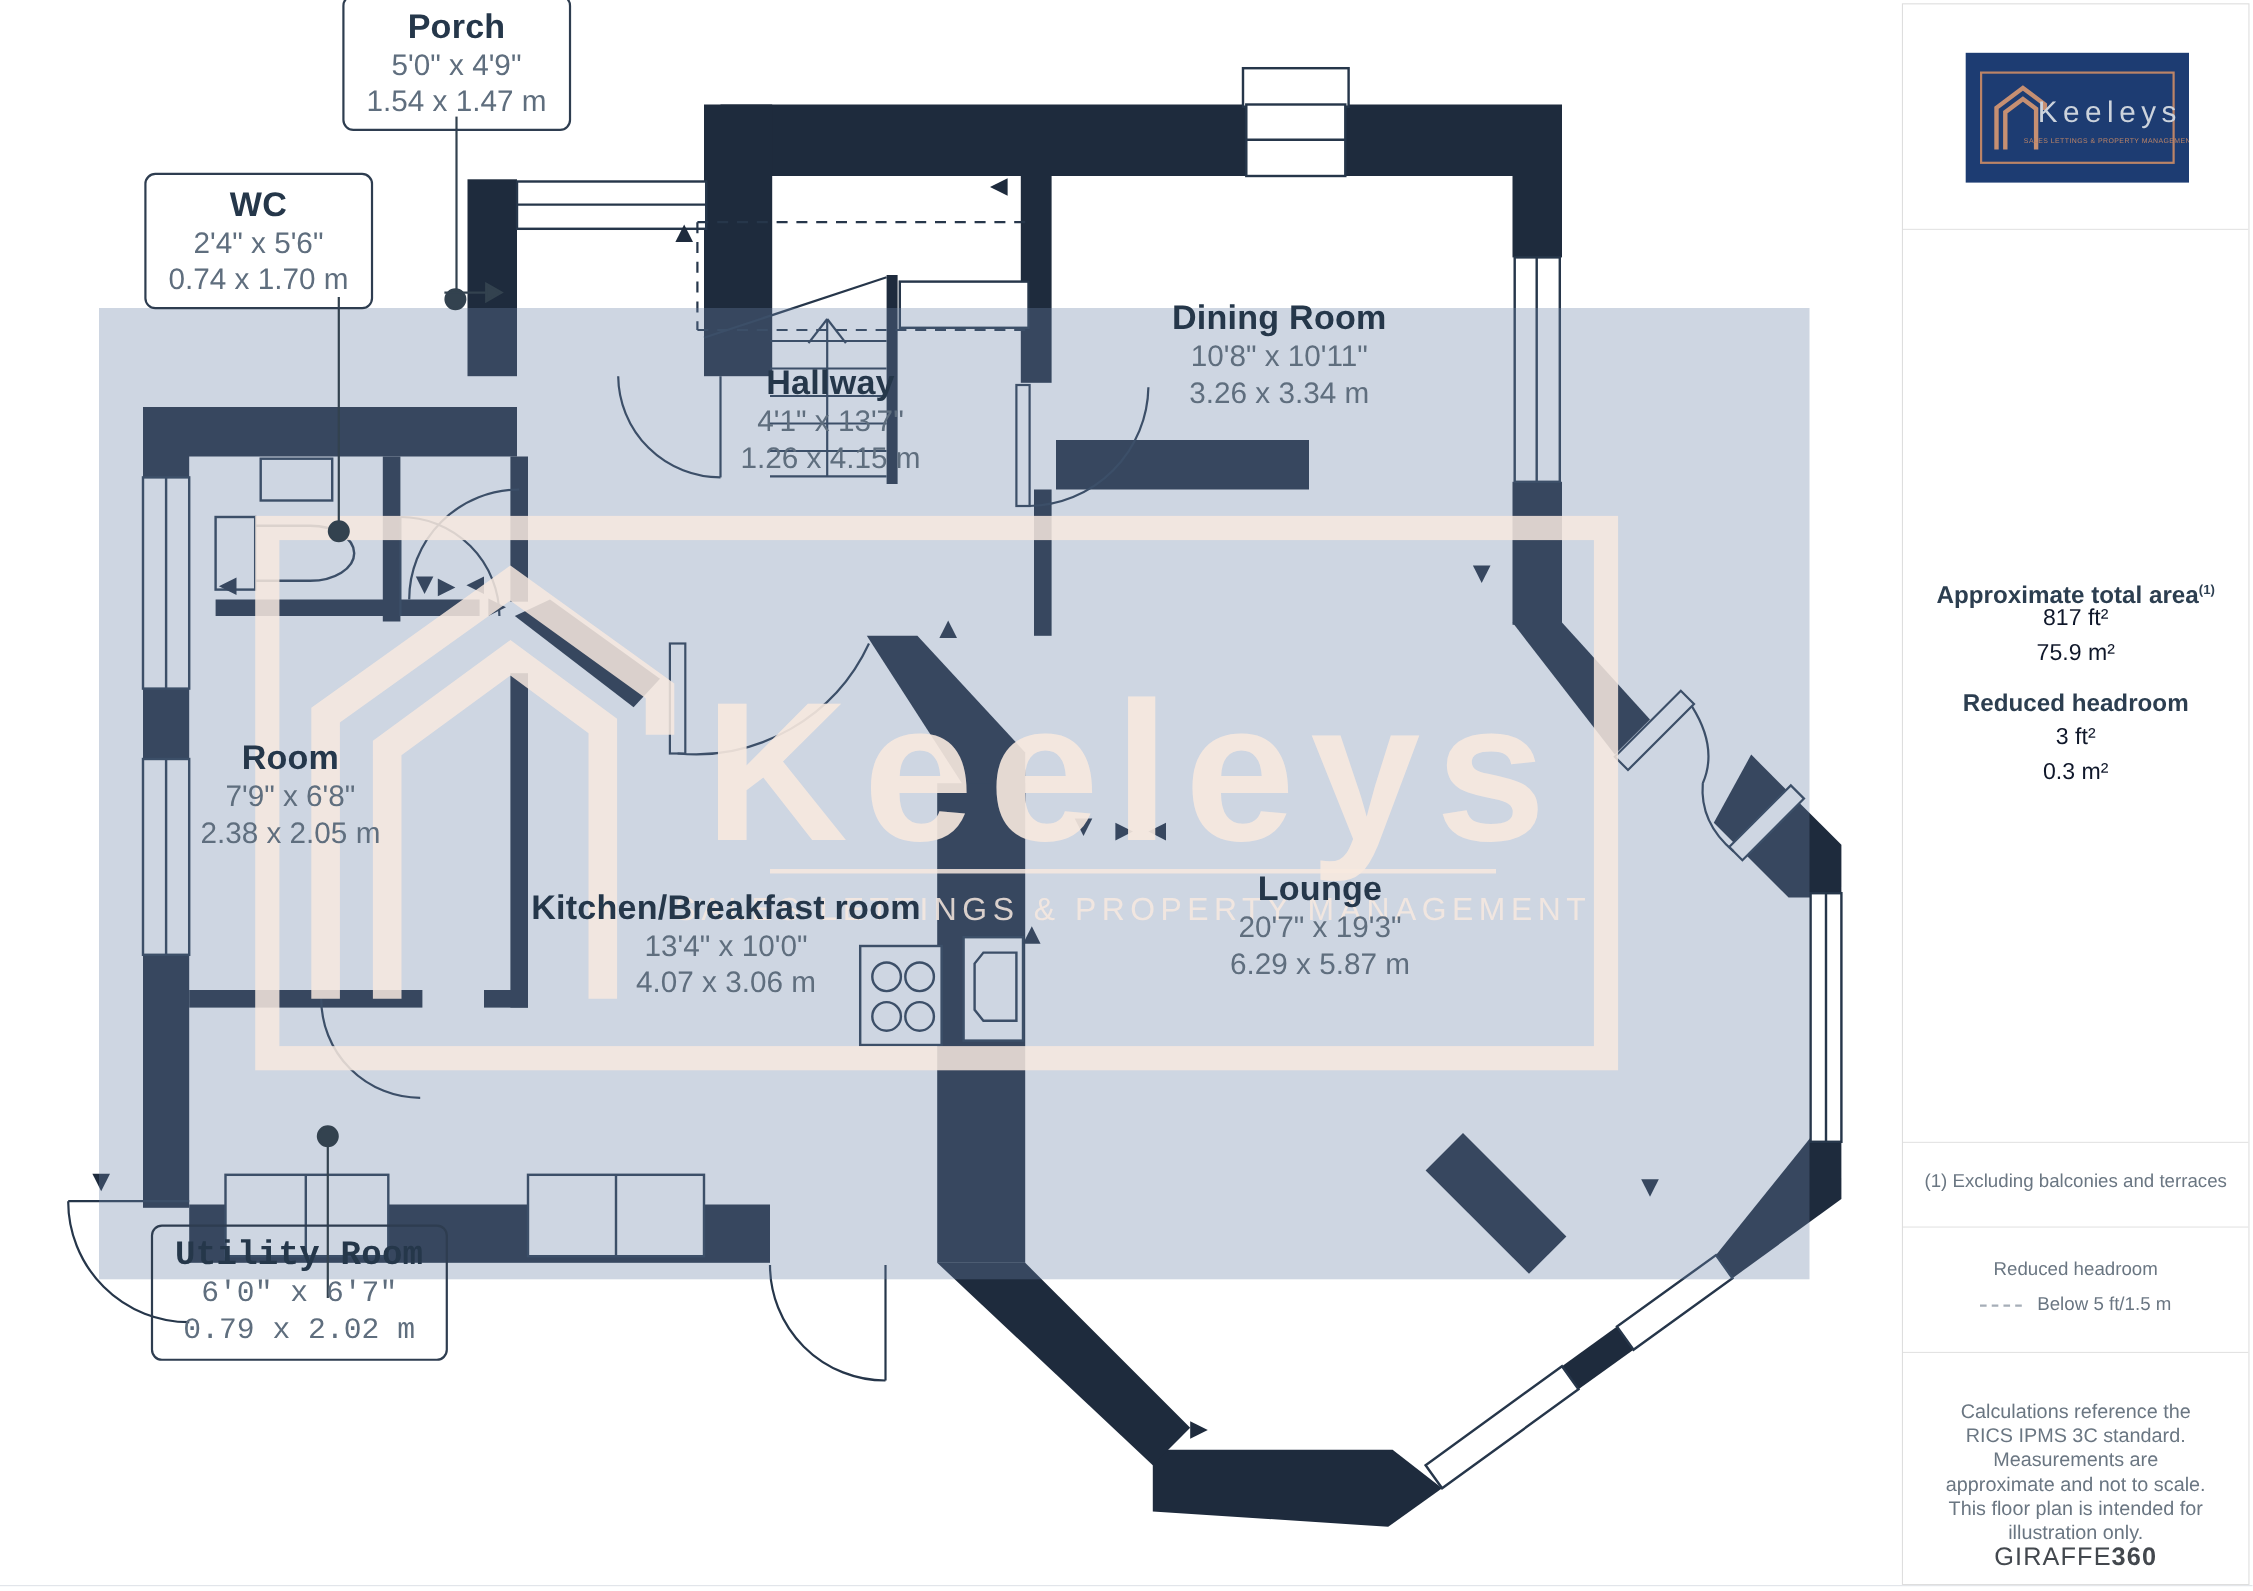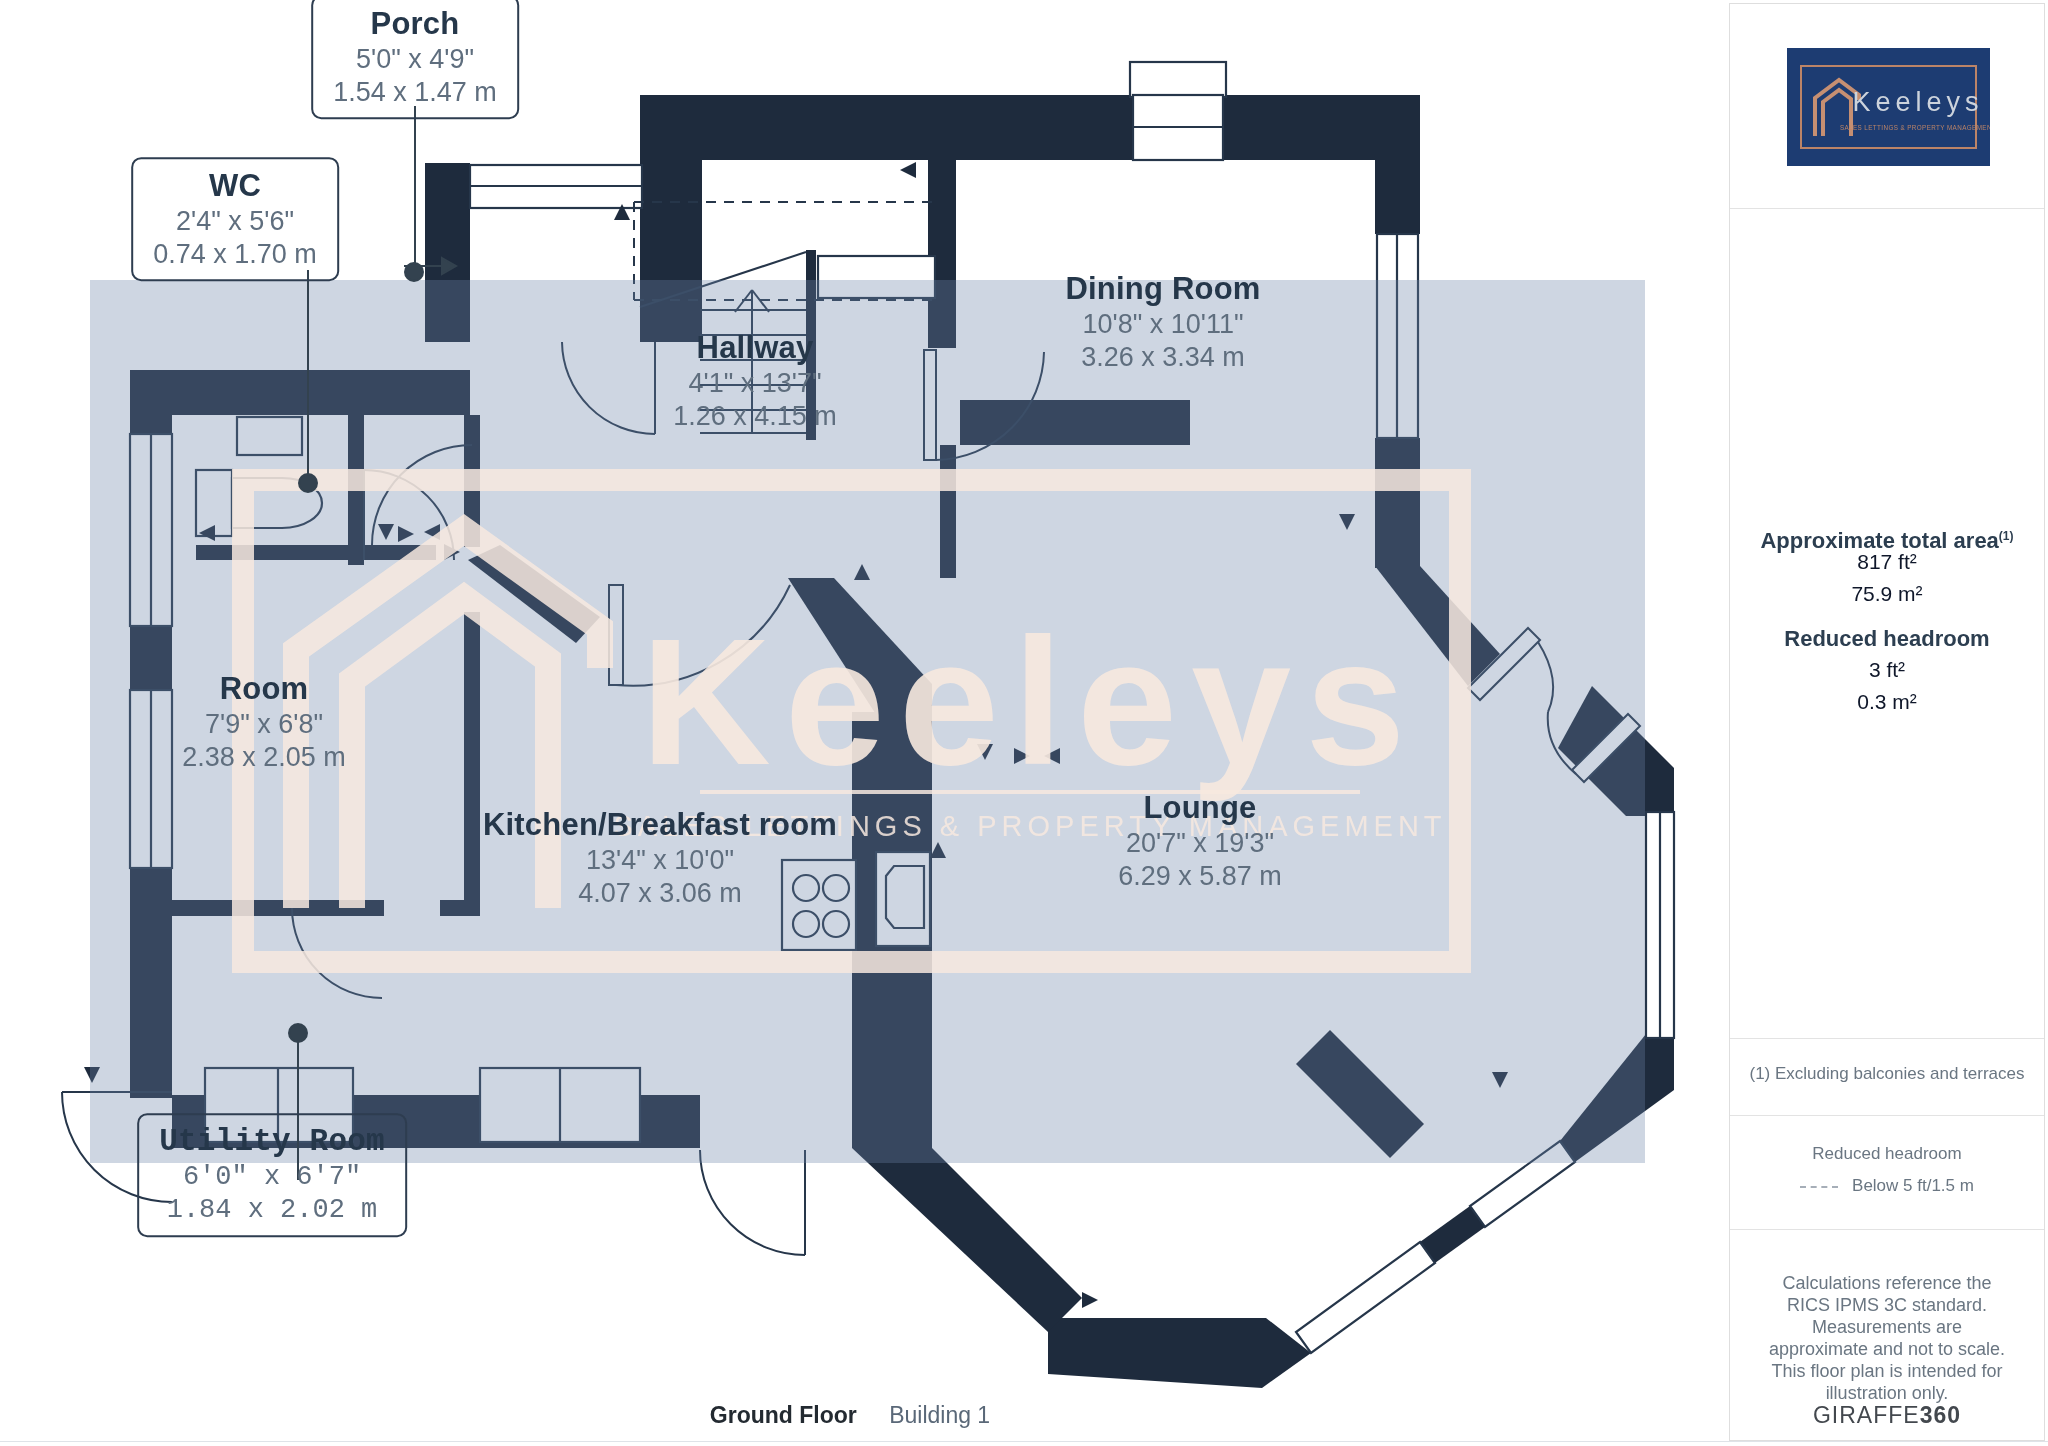--- a/index.html
+++ b/index.html
@@ -229,27 +229,23 @@
   <div class="rdim">4.07 x 3.06 m</div>
 </div>
 <div class="room-label" style="left:1200px;top:841px;">
   <div class="rname">Lounge</div>
   <div class="rdim">20'7" x 19'3"</div>
   <div class="rdim">6.29 x 5.87 m</div>
 </div>
 <div class="room-label boxed" style="left:272px;top:1175px;font-family:Liberation Mono, monospace;">
   <div class="rname">Utility Room</div>
   <div class="rdim">6'0" x 6'7"</div>
-  <div class="rdim">1.84 x 2.02 m</div>
-</div>
-
-<div id="footer">
-  <span class="ff">Ground Floor</span>
-  <span class="fb">Building 1</span>
-</div>
+  <div class="rdim">0.79 x 2.02 m</div>
+</div>
+
 <div id="bottom-line"></div>
 
 <div id="sidebar">
   <div id="logo-box">
     <svg width="203" height="118" viewBox="0 0 203 118">
       <rect x="14" y="18" width="175" height="82" fill="none" stroke="#bc8467" stroke-width="2"></rect>
       <g stroke="#c68f72" stroke-width="4" fill="none">
         <path d="M28,88 L28,50 L52,32 L72,47 L72,52"></path>
         <path d="M36,88 L36,54 L52,42 L64,51 L64,88"></path>
       </g>

